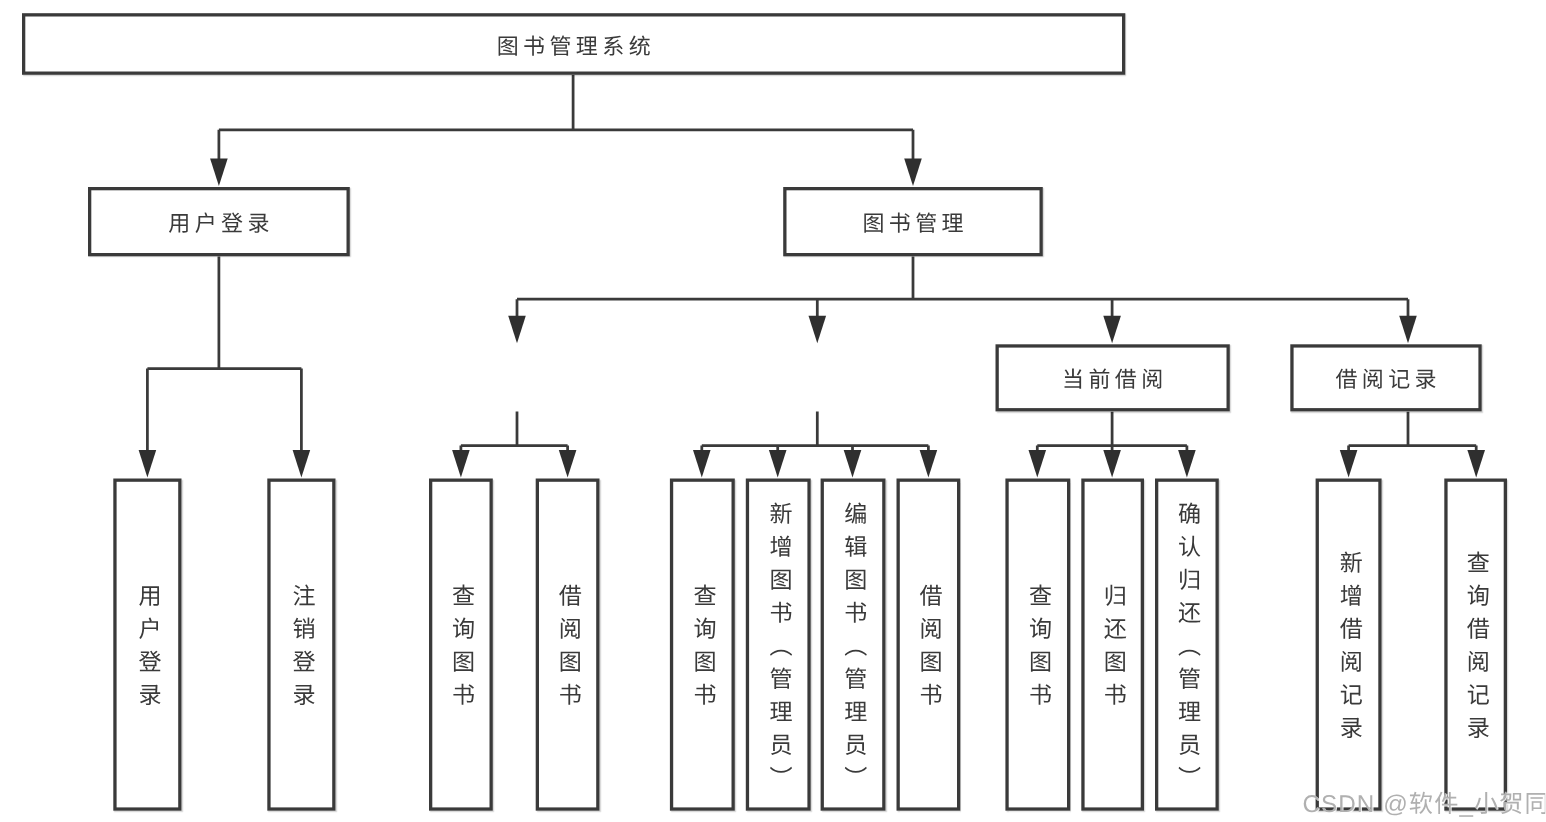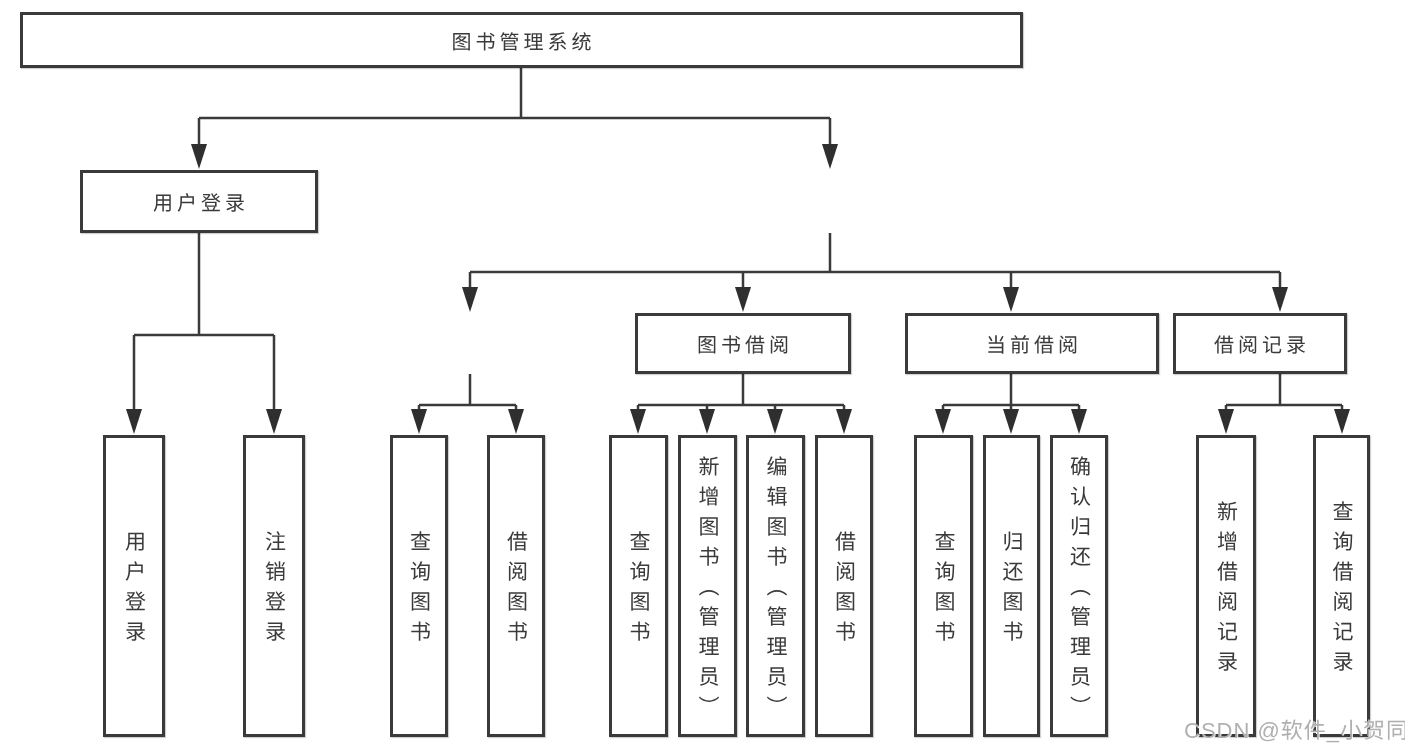--- a/index.html
+++ b/index.html
@@ -93,25 +93,25 @@
     </g>
   </svg>
 
   <div class="node" style="left:20px;top:12px;width:1003px;height:56px">
     <span class="label">图书管理系统</span>
   </div>
 
   <div class="node" style="left:80px;top:170px;width:238px;height:63px">
     <span class="label">用户登录</span>
   </div>
+  <div class="node" style="left:712px;top:170px;width:236px;height:63px">
+    <span class="label">图书管理</span>
+  </div>
 
-  <div class="node" style="left:635px;top:313px;width:216px;height:61px">
-    <span class="label">图书借阅</span>
-  </div>
-  <div class="node" style="left:905px;top:313px;width:254px;height:61px">
+  <div class="node" style="left:905px;top:313px;width:213px;height:61px">
     <span class="label">当前借阅</span>
   </div>
   <div class="node" style="left:1173px;top:313px;width:174px;height:61px">
     <span class="label">借阅记录</span>
   </div>
 
   <div class="node vnode" style="left:103px;top:435px;width:62px;height:302px">
     <span class="vlabel">用户登录</span>
   </div>
   <div class="node vnode" style="left:243px;top:435px;width:62px;height:302px">

